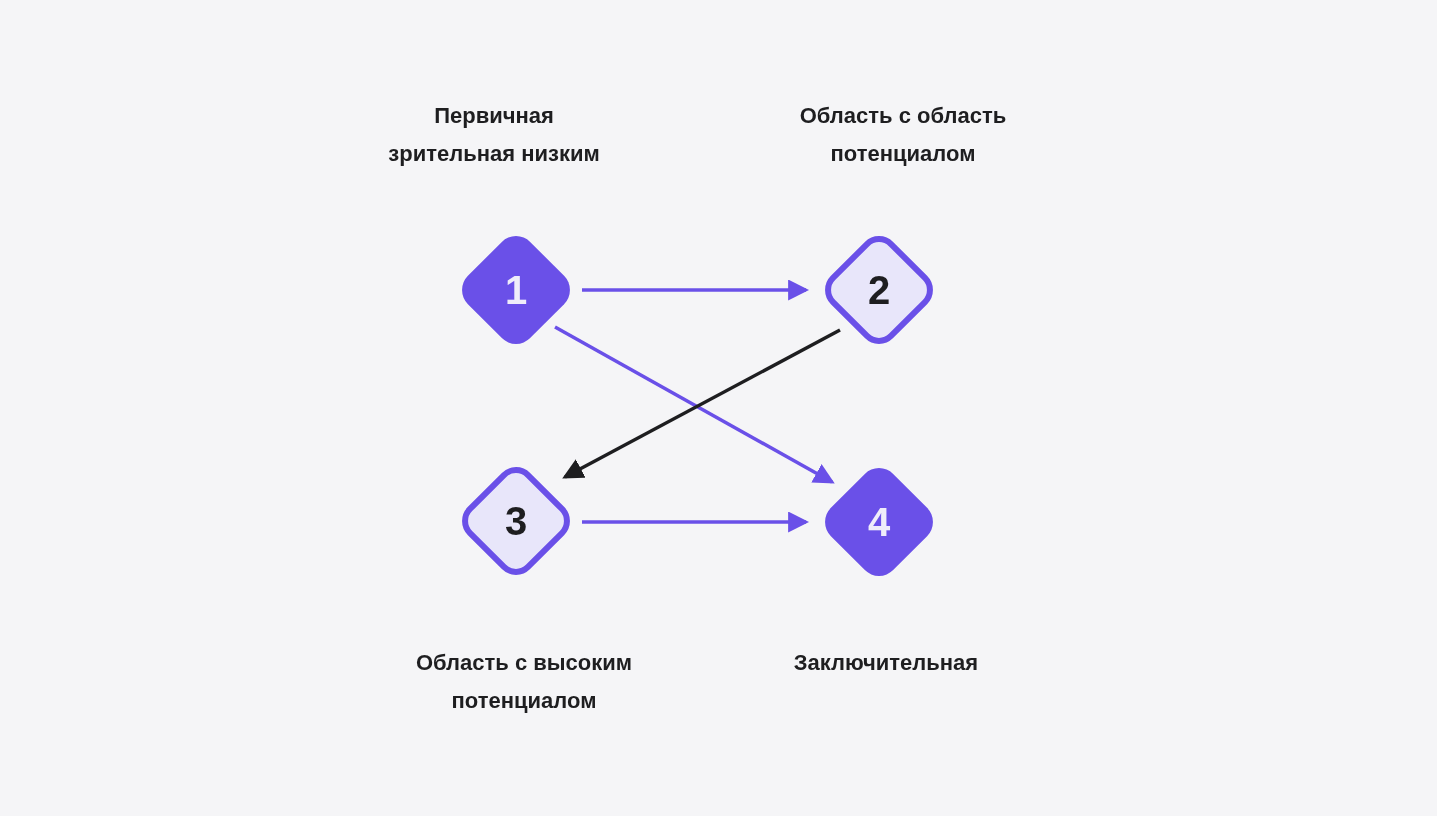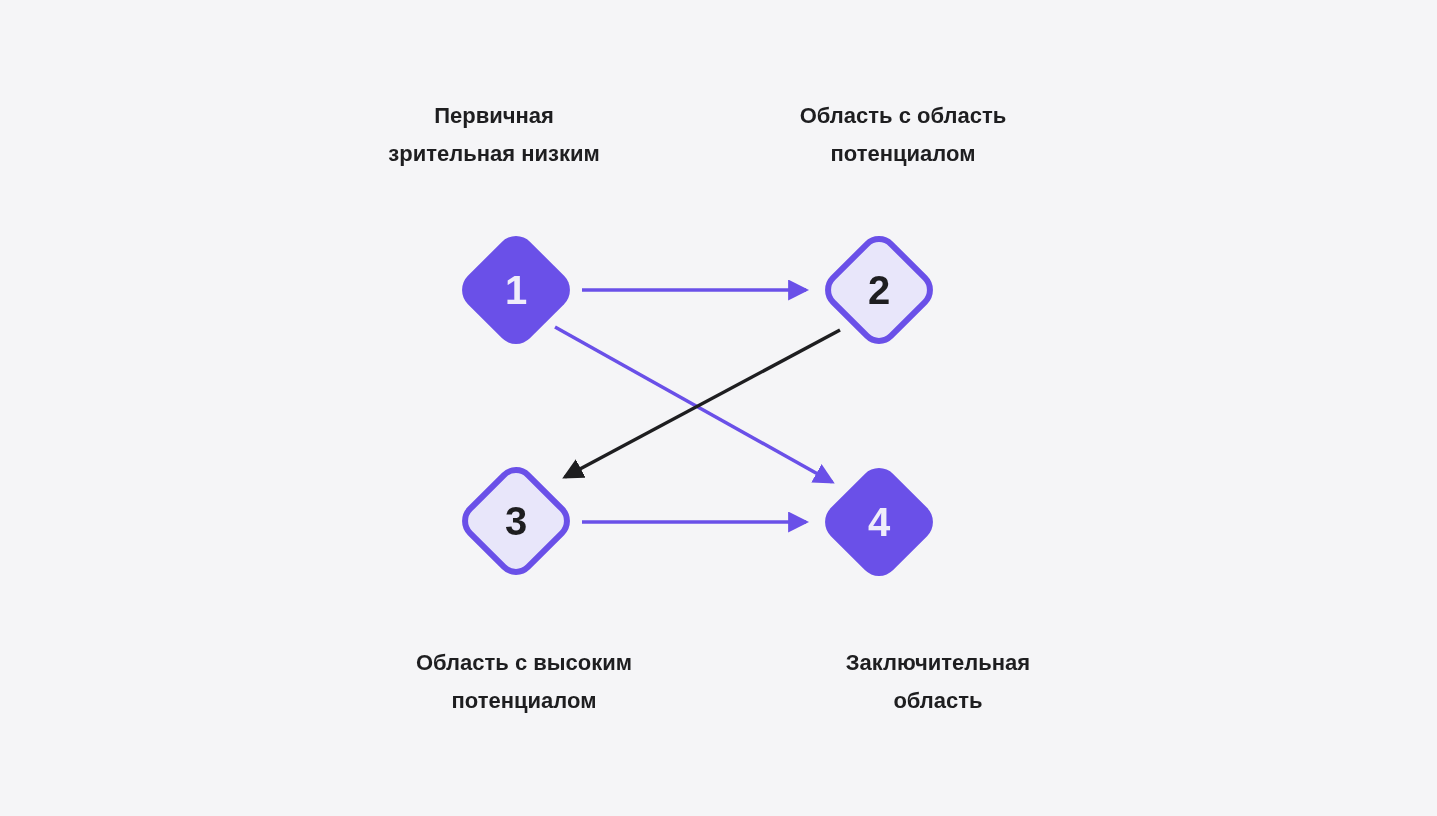--- a/index.html
+++ b/index.html
@@ -47,21 +47,21 @@
     text-align: center;
     font-size: 22px;
     line-height: 38px;
     font-weight: 600;
     color: #1E1E20;
     white-space: nowrap;
   }
   .label-1 { left: 494px; top: 97px; }
   .label-2 { left: 903px; top: 97px; }
   .label-3 { left: 493px; top: 644px; margin-left: 31px; }
-  .label-4 { left: 938px; top: 644px; }
+  .label-4 { left: 886px; top: 644px; }
   .diagram-label .line { display: block; }
 </style>
 </head>
 <body>
 
 <div class="canvas">
 
   <svg class="edges-layer" viewBox="0 0 1437 816" xmlns="http://www.w3.org/2000/svg">
     <defs>
       <marker id="ah-purple" viewBox="0 0 10 10" refX="8.5" refY="5" markerWidth="6" markerHeight="6" orient="auto">
@@ -107,16 +107,15 @@
     <span class="line">потенциалом</span>
   </div>
 
   <div class="diagram-label label-3">
     <span class="line">Область с высоким</span>
     <span class="line">потенциалом</span>
   </div>
 
   <div class="diagram-label label-4">
     <span class="line">Заключительная</span>
-    <span class="line">область</span>
   </div>
 
 </div>
 
 </body></html>

